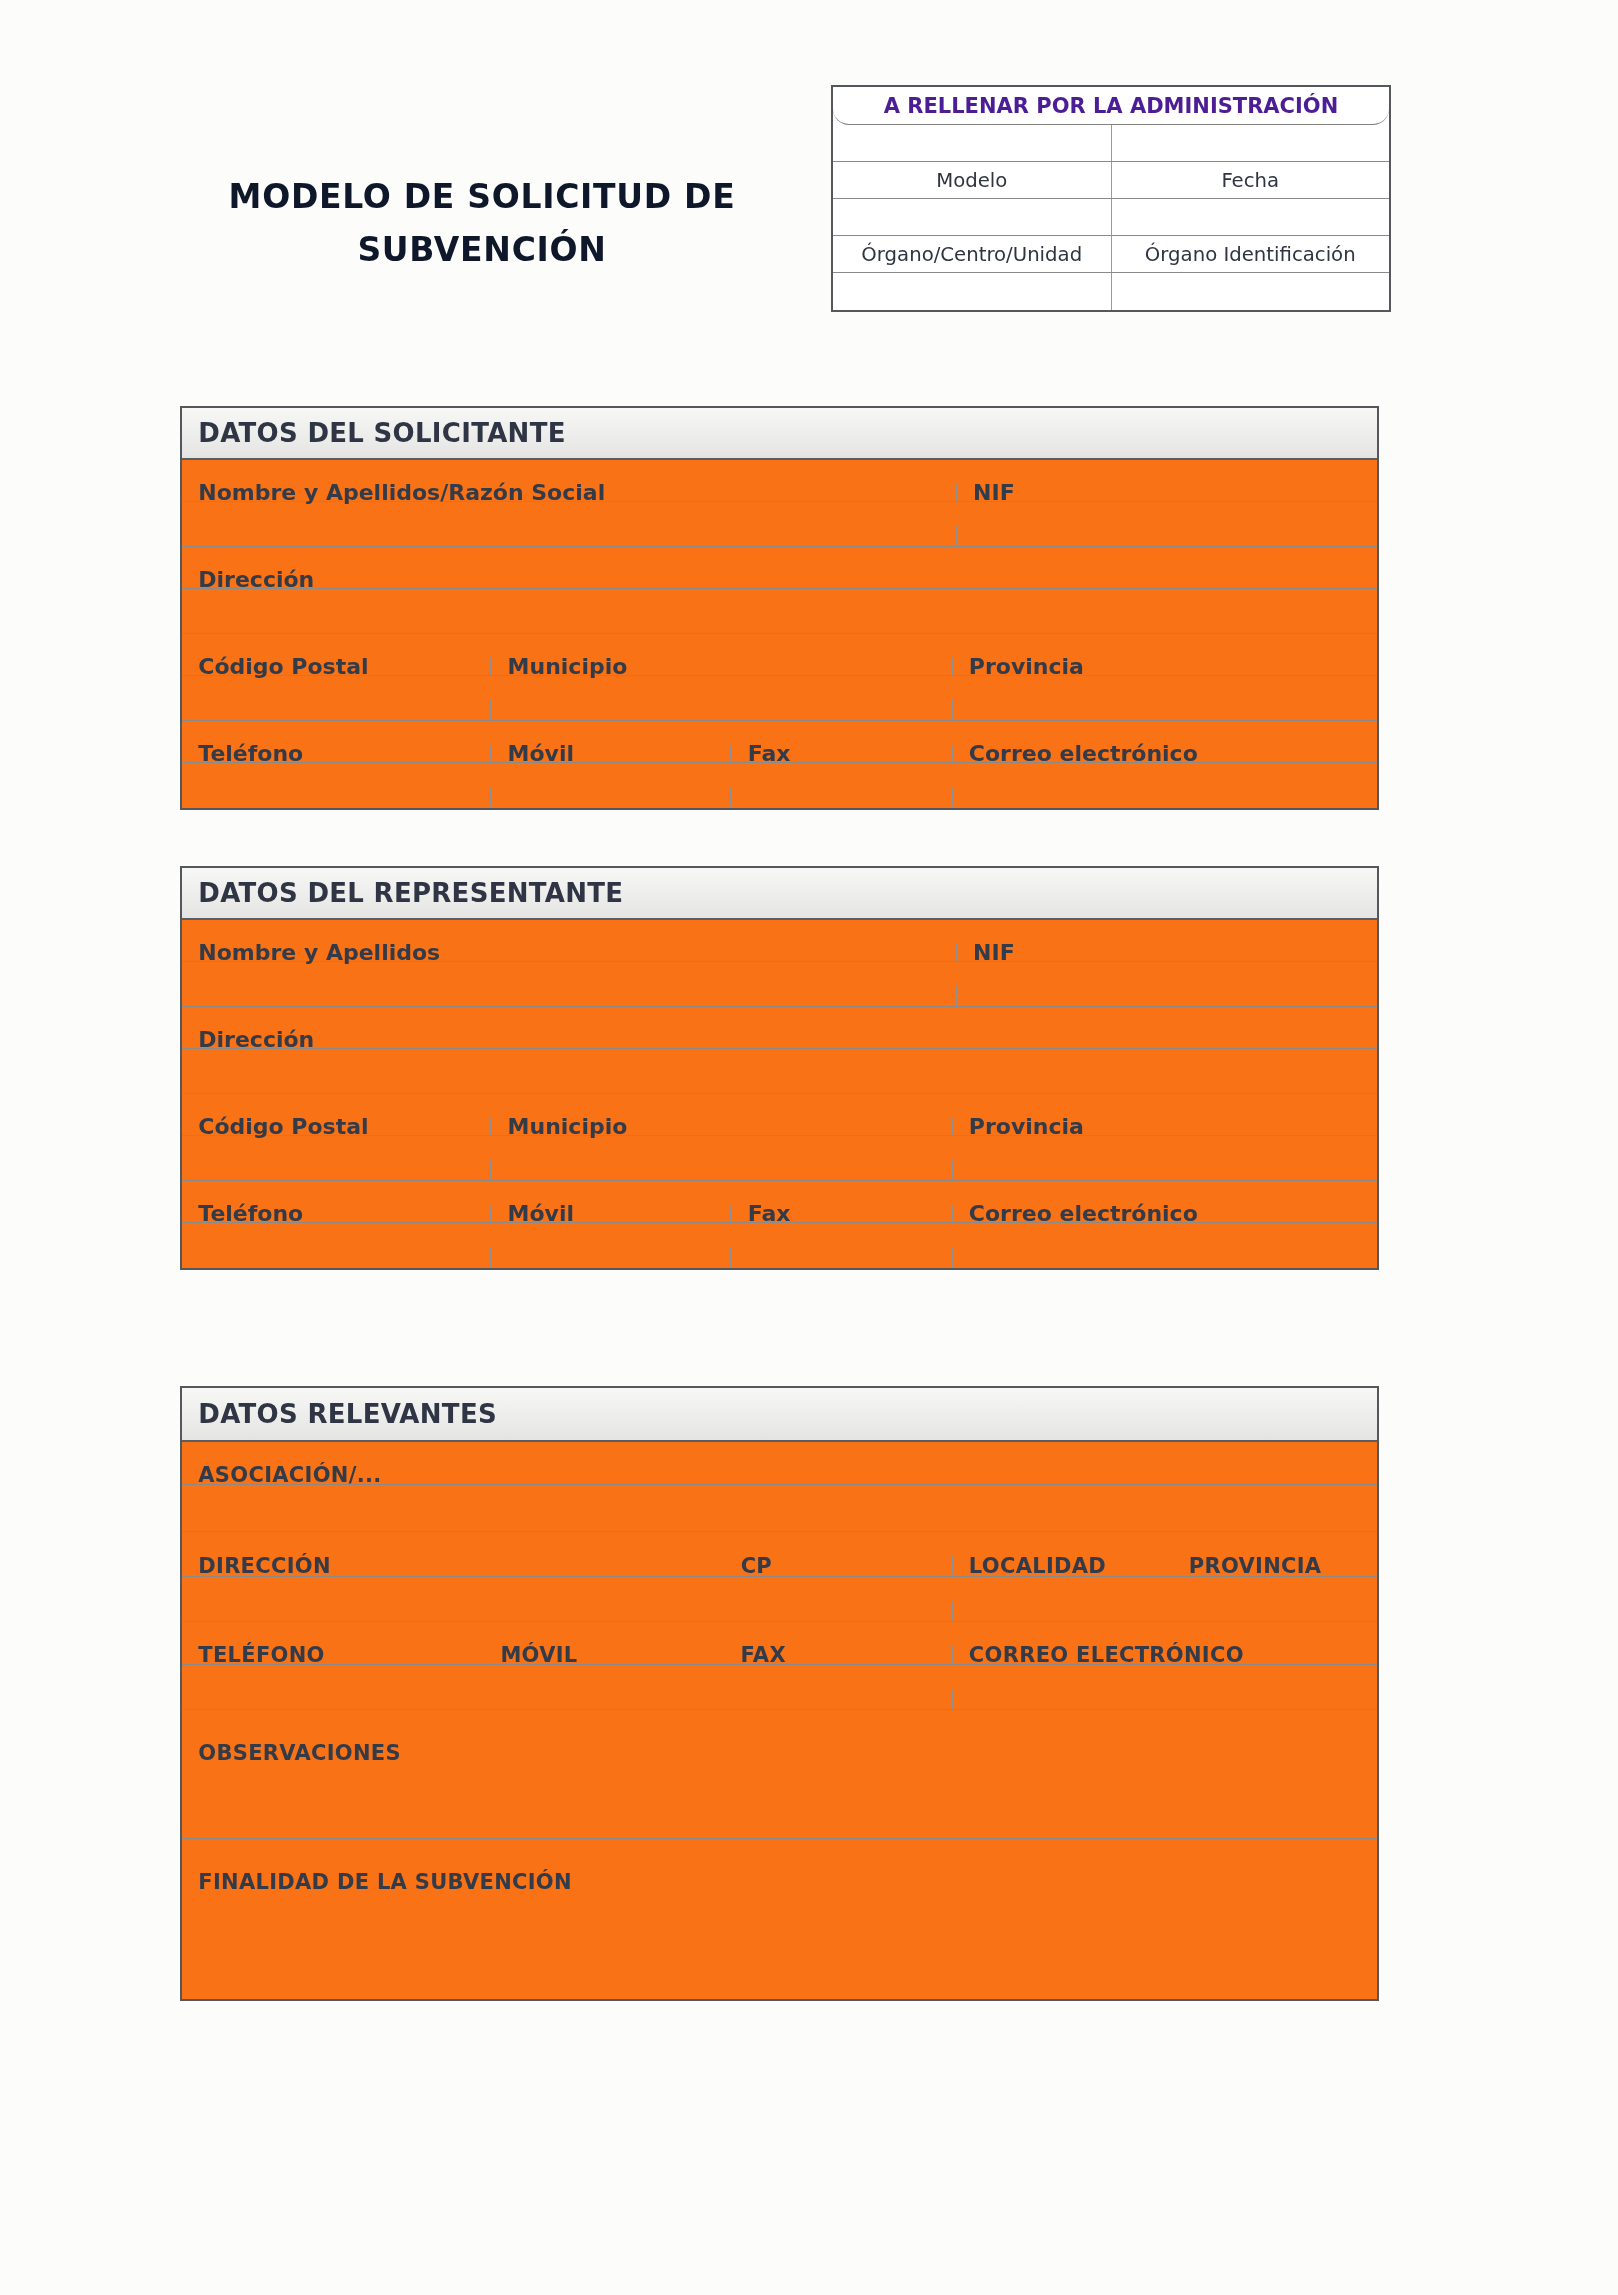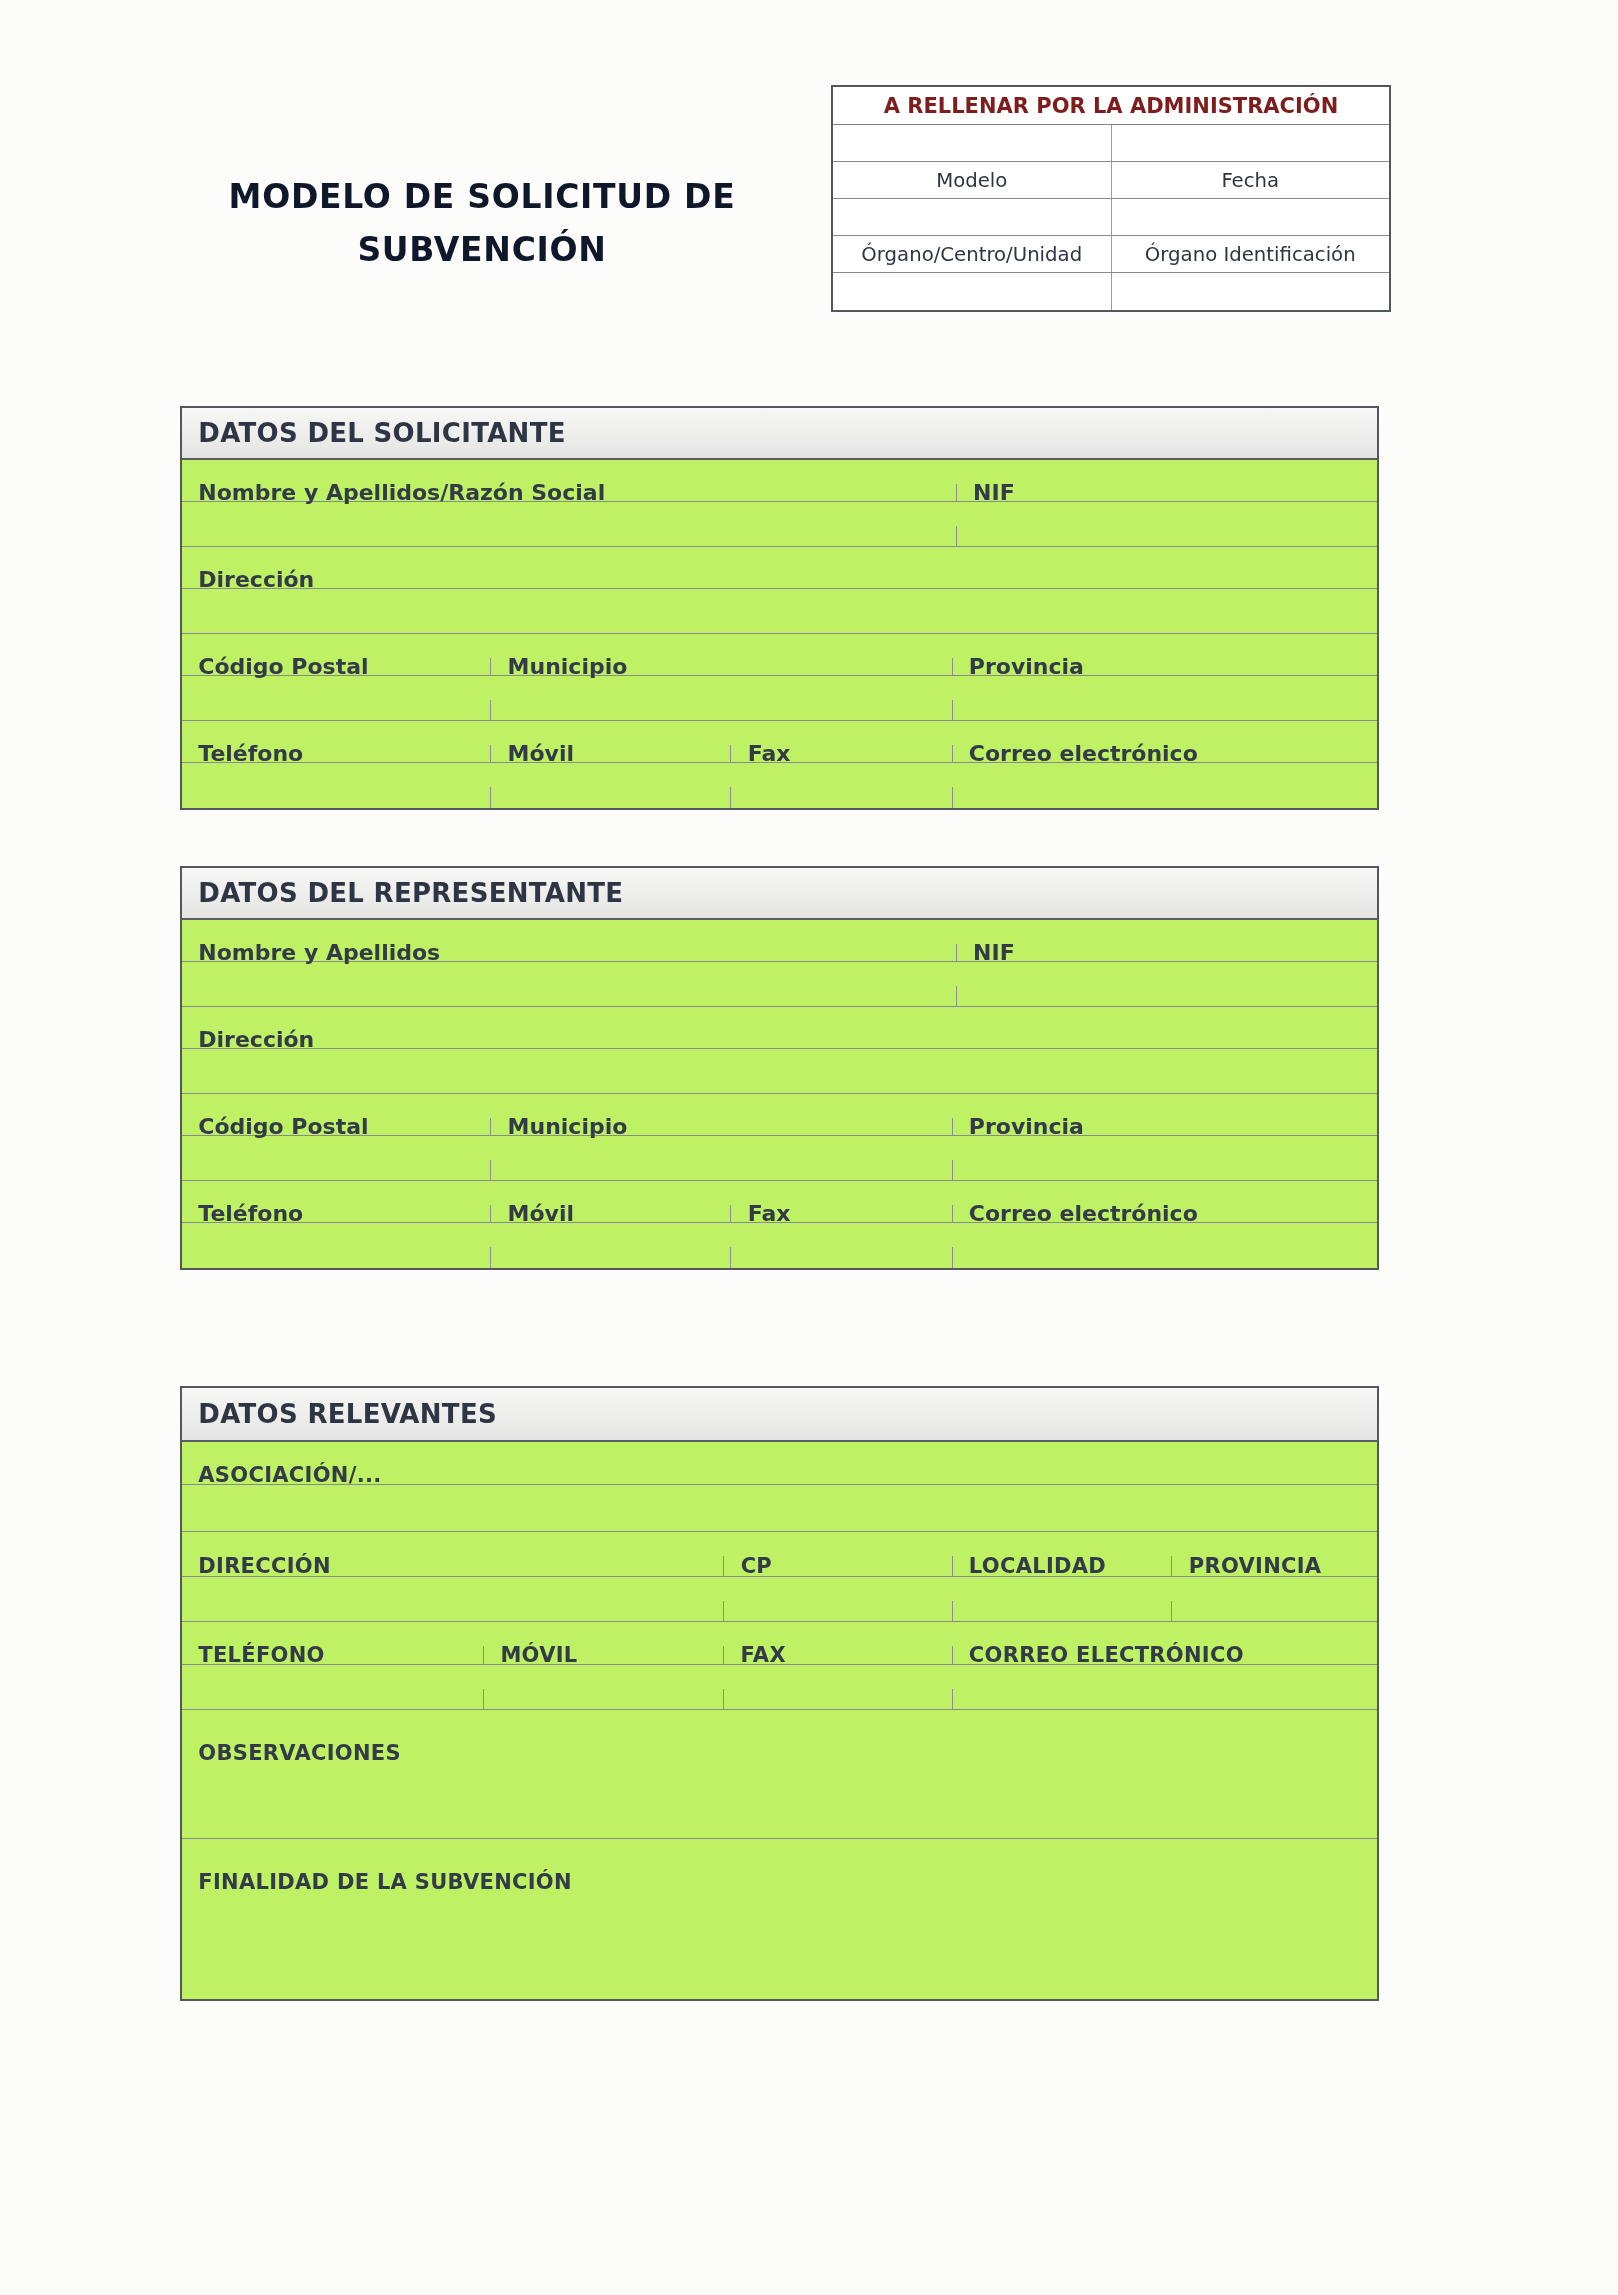--- a/index.html
+++ b/index.html
@@ -2,33 +2,33 @@
 <html style="font-size:11px"><head>
 <meta charset="utf-8">
 <style>
   html,body{margin:0;padding:0;background:#e9e9e9;}
   .page{position:relative;width:1618px;height:2295px;background:#fcfcfa;
         font-family:"DejaVu Sans","Liberation Sans",sans-serif;overflow:hidden;}
 
   
   .admin{position:absolute;left:831px;top:85px;width:560px;border:2px solid #54585d;background:#fff;box-sizing:border-box;}
   .admin-hdr{height:37px;display:flex;align-items:center;justify-content:center;
-             font-weight:bold;font-size:21px;color:#7f1d1d;border-bottom:1.4px solid #828282;}
+             font-weight:bold;font-size:21px;color:#4c1d95;border-bottom:1.4px solid #828282;border-radius:16px;}
   .admin-row{display:flex;height:37px;border-bottom:1.4px solid #8a8a8a;box-sizing:border-box;}
   .admin-row:last-child{border-bottom:none;}
   .admin-cell{flex:1;display:flex;align-items:center;justify-content:center;
               font-size:19.7px;color:#2f3540;box-sizing:border-box;}
   .admin-cell + .admin-cell{border-left:1.4px solid #9b9b9b;}
 
   
   .title{position:absolute;left:180px;top:170px;width:604px;text-align:center;
          font-weight:bold;font-size:33px;line-height:53px;color:#0f172a;letter-spacing:0.7px;}
 
   
-  .tbl{position:absolute;left:180px;width:1199px;border:2px solid #54585d;background:#bef264;box-sizing:border-box;}
+  .tbl{position:absolute;left:180px;width:1199px;border:2px solid #54585d;background:#f97316;box-sizing:border-box;}
   .t-sol{top:406px;}
   .t-rep{top:866px;}
   .t-rel{top:1386px;}
   .sec-hdr{height:52px;background:linear-gradient(180deg,#f7f7f6 0%,#ebebea 65%,#e4e4e3 100%);
            border-bottom:2px solid #5a5e63;display:flex;align-items:center;padding-left:16.3px;
            font-weight:bold;font-size:26px;color:#2f3544;letter-spacing:0.3px;box-sizing:border-box;}
   .row{display:flex;border-bottom:1.4px solid #8a8a8a;box-sizing:border-box;}
   .row:last-child{border-bottom:none;}
   .cell{box-sizing:border-box;display:flex;align-items:center;padding-left:16.3px;margin-top:24px;}
   .cell + .cell{border-left:1.4px solid #8f8f8f;}

